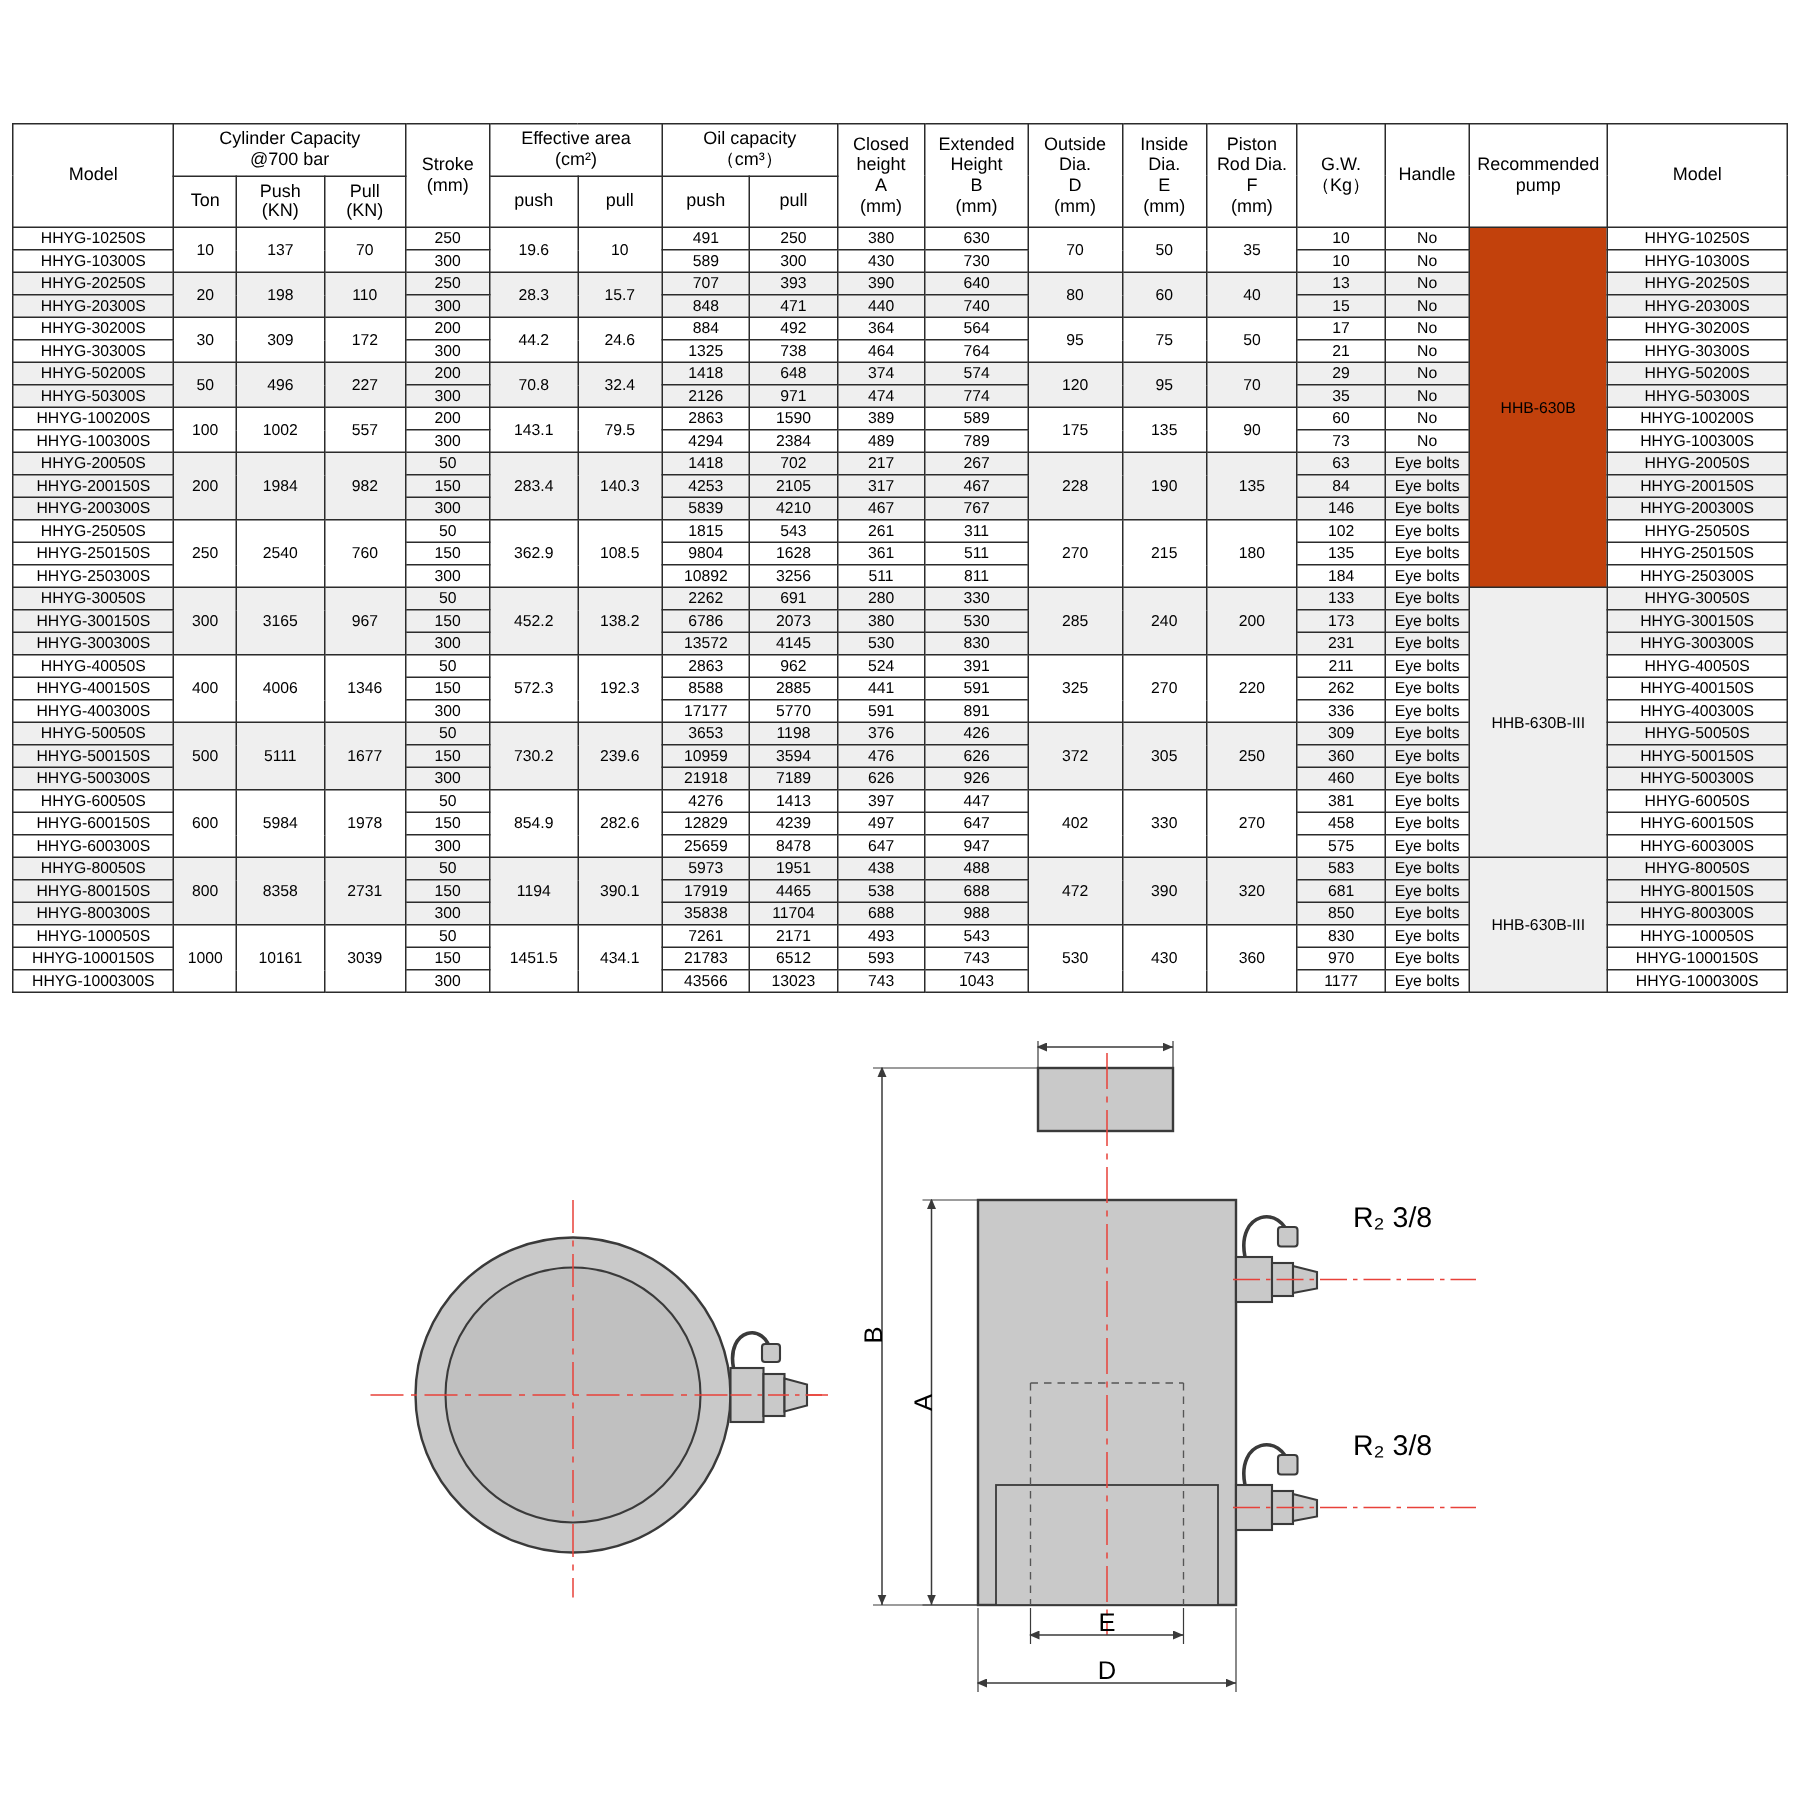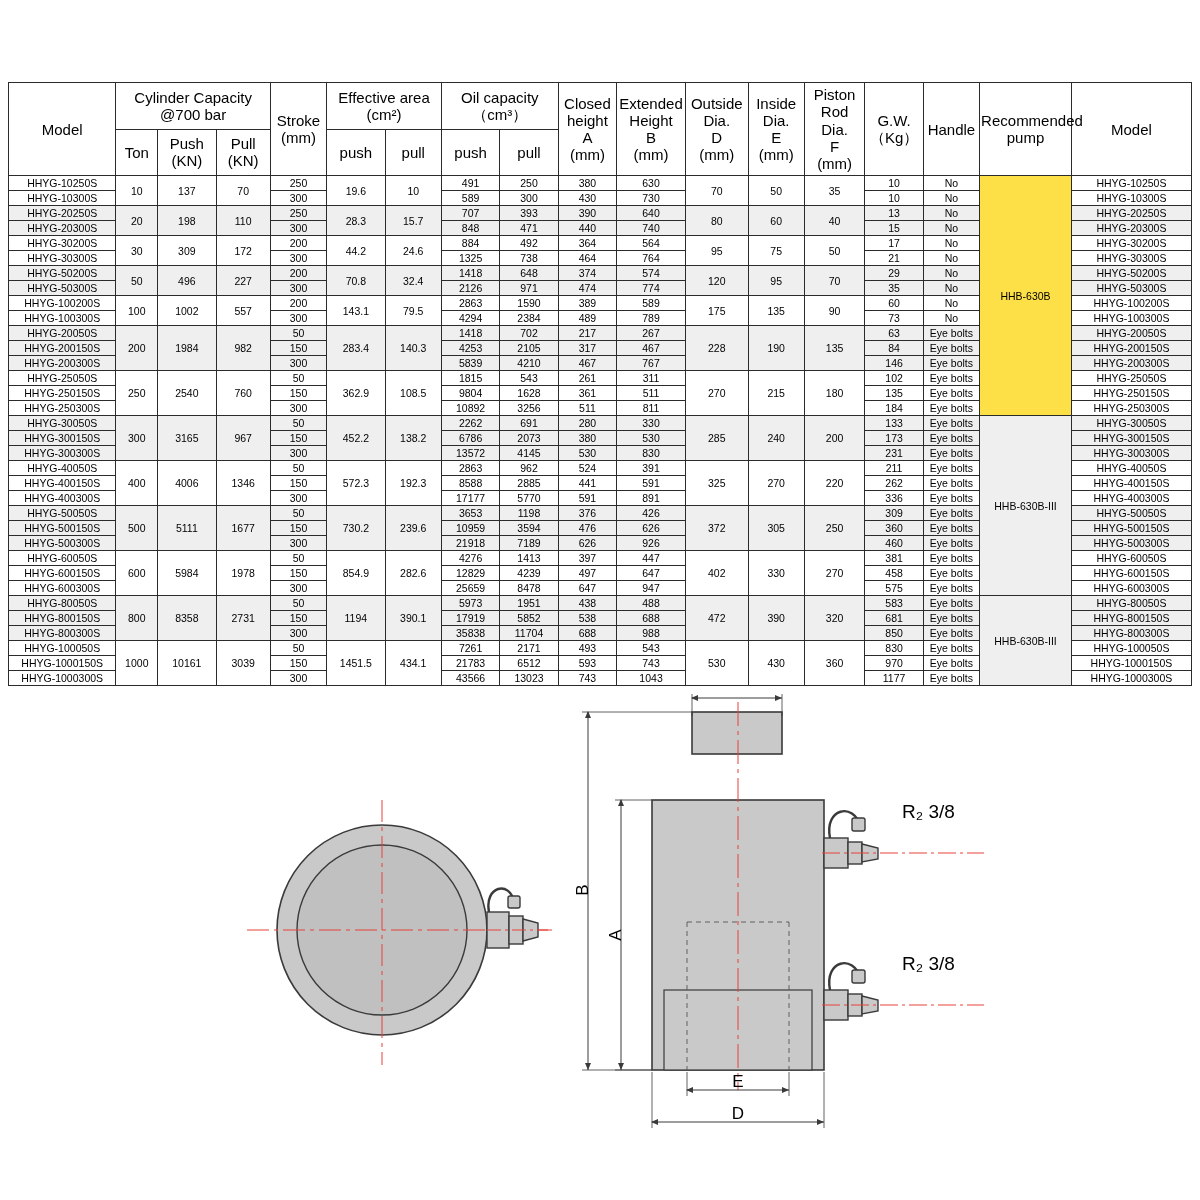--- a/index.html
+++ b/index.html
@@ -36,21 +36,21 @@
   }
   table.spec th, table.spec td {
     border: 1px solid #2b2b2b;
     text-align: center;
     vertical-align: middle;
     padding: 0;
     line-height: 1.15;
     font-weight: normal;
   }
   table.spec thead th {
-    font-size: 15px;
+    font-size: 12px;
     padding: 3px 1px;
   }
   table.spec tbody td {
     height: 14px;
     font-size: 10.5px;
   }
   
   tr.alt td { background: #efefef; }
   .model-col { font-size: 10px; }
   .sub-head { font-size: 10.5px; }
@@ -180,21 +180,21 @@
             <td rowspan="2">10</td>
             <td>491</td>
             <td>250</td>
             <td>380</td>
             <td>630</td>
             <td rowspan="2">70</td>
             <td rowspan="2">50</td>
             <td rowspan="2">35</td>
             <td>10</td>
             <td>No</td>
-            <td rowspan="16" style="background: #fde047;">HHB-630B</td>
+            <td rowspan="16" style="background: #c2410c;">HHB-630B</td>
             <td class="model-col">HHYG-10250S</td>
           </tr>
           <tr>
             <td class="model-col">HHYG-10300S</td>
             <td>300</td>
             <td>589</td>
             <td>300</td>
             <td>430</td>
             <td>730</td>
             <td>10</td>
@@ -585,21 +585,21 @@
             <td rowspan="3">320</td>
             <td>583</td>
             <td>Eye bolts</td>
             <td rowspan="6" style="background: rgb(239, 239, 239);">HHB-630B-III</td>
             <td class="model-col">HHYG-80050S</td>
           </tr>
           <tr class="alt">
             <td class="model-col">HHYG-800150S</td>
             <td>150</td>
             <td>17919</td>
-            <td>5852</td>
+            <td>4465</td>
             <td>538</td>
             <td>688</td>
             <td>681</td>
             <td>Eye bolts</td>
             <td class="model-col">HHYG-800150S</td>
           </tr>
           <tr class="alt">
             <td class="model-col">HHYG-800300S</td>
             <td>300</td>
             <td>35838</td>

